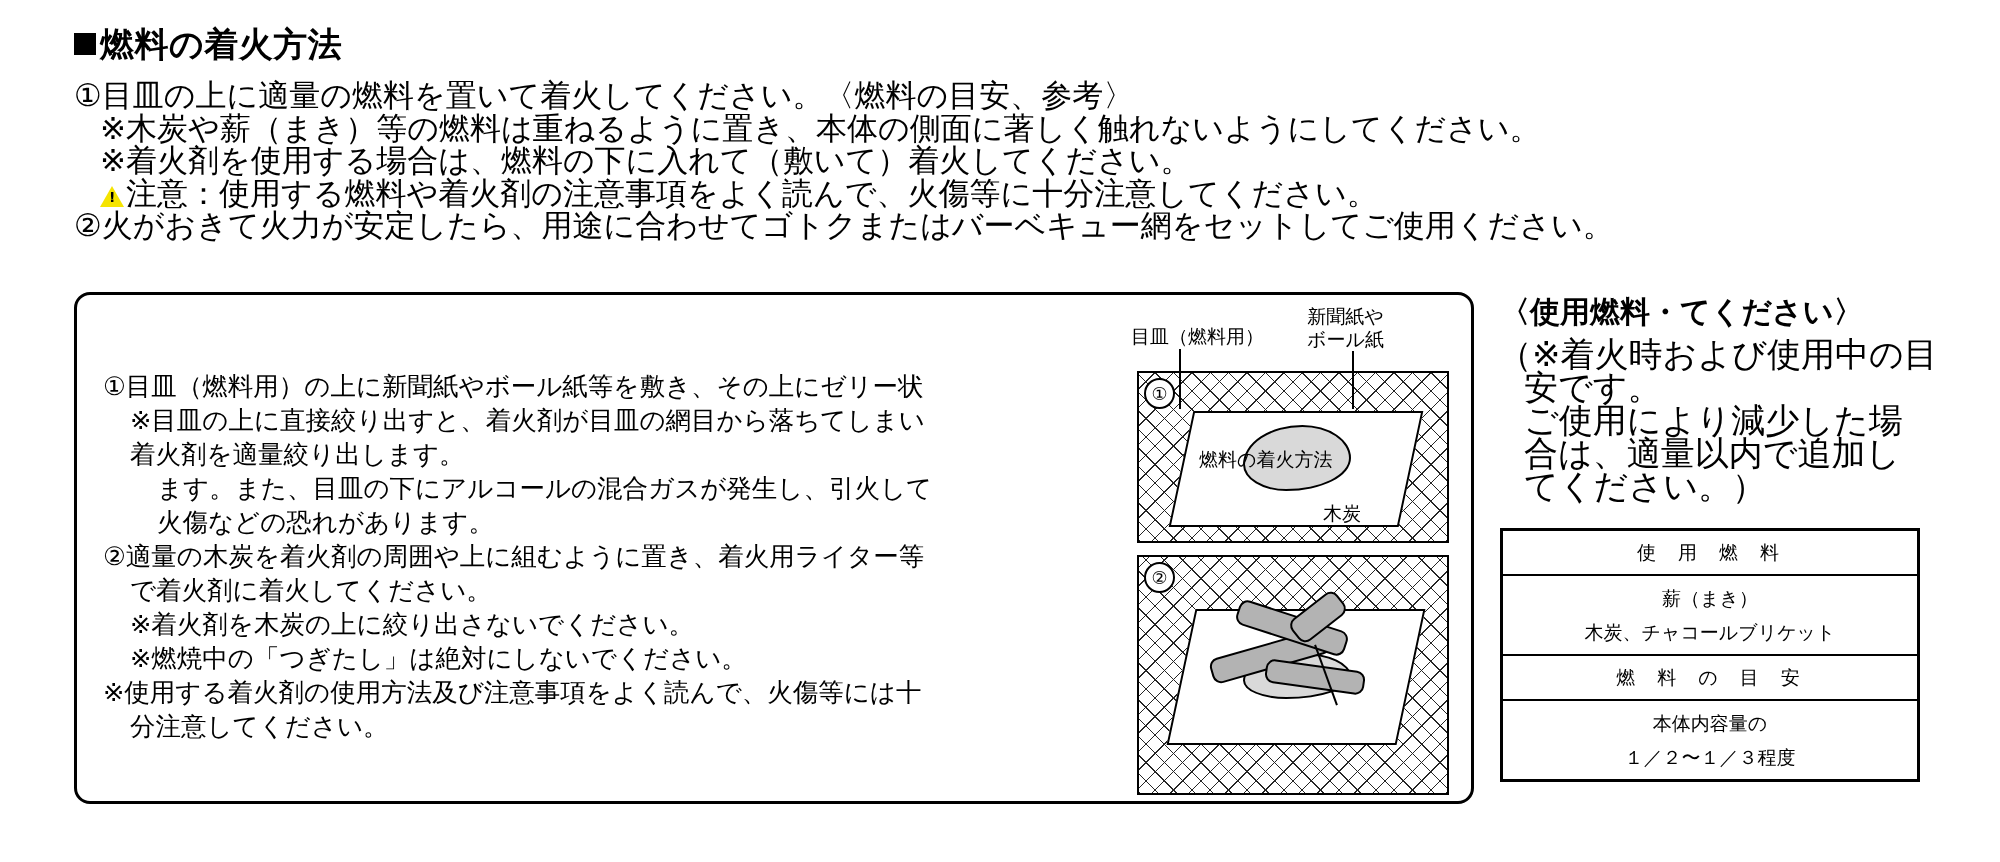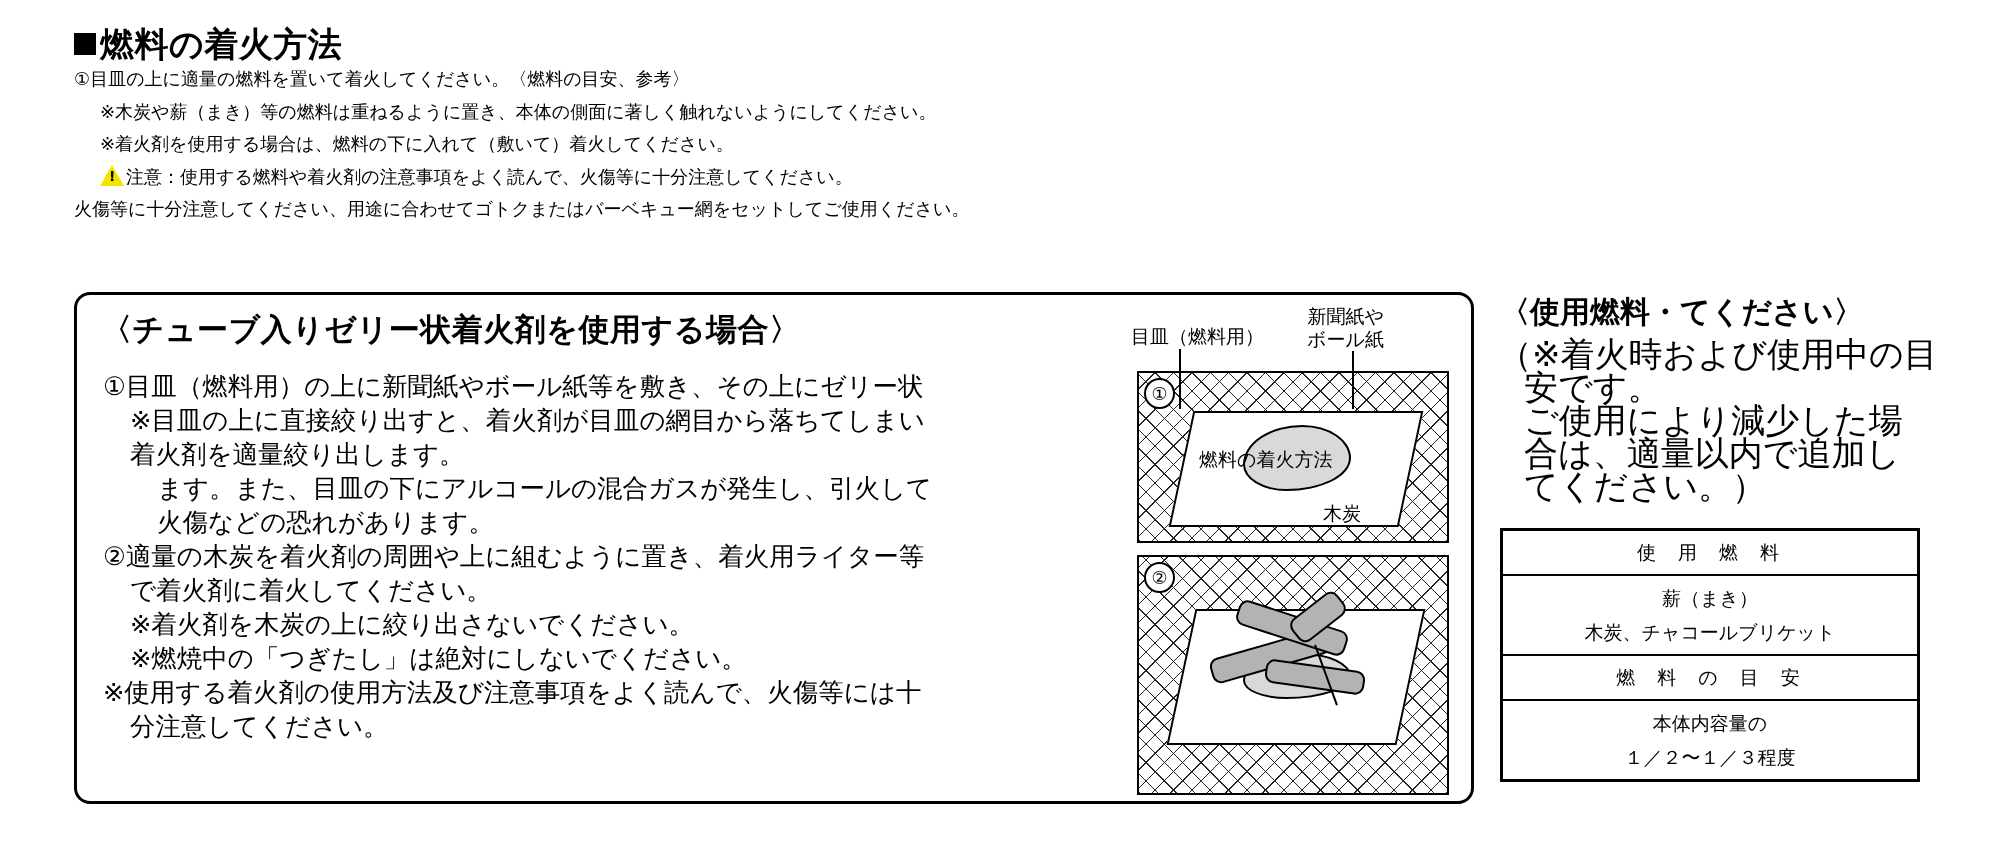--- a/index.html
+++ b/index.html
@@ -38,23 +38,23 @@
     height: 22px;
     background: #000;
     margin-right: 4px;
     vertical-align: 1px;
   }
 
   
   .intro {
     position: absolute;
     left: 74px;
-    top: 64px;
+    top: 80px;
     width: 1600px;
-    font-size: 18px;
+    font-size: 31px;
     line-height: 30px;
     letter-spacing: 0px;
   }
   .intro .ln {
     white-space: nowrap;
     margin-bottom: 2.5px;
   }
   .indent1 { padding-left: 26px; }
   .warn-icon {
     display: inline-block;
@@ -116,21 +116,21 @@
     left: 1050px;
     top: 10px;
     width: 330px;
     height: 495px;
   }
   .figlabel {
     position: absolute;
     font-size: 19px;
     line-height: 23px;
     white-space: nowrap;
-    text-align: right;
+    text-align: center;
   }
   .lbl-meza { left: 4px; top: 20px; }
   .lbl-news { left: 180px; top: 0px; }
 
   .fig {
     position: absolute;
     border: 2px solid #000;
     background: #ffffff;
     box-sizing: border-box;
     overflow: hidden;
@@ -253,25 +253,24 @@
 
 <div class="page">
 
   <div class="heading"><span class="sq"></span><span>燃料の着火方法</span></div>
 
   <div class="intro">
     <div class="ln">①目皿の上に適量の燃料を置いて着火してください。〈燃料の目安、参考〉</div>
     <div class="ln indent1">※木炭や薪（まき）等の燃料は重ねるように置き、本体の側面に著しく触れないようにしてください。</div>
     <div class="ln indent1">※着火剤を使用する場合は、燃料の下に入れて（敷いて）着火してください。</div>
     <div class="ln indent1"><span class="warn-icon"></span><span>注意：使用する燃料や着火剤の注意事項をよく読んで、火傷等に十分注意してください。</span></div>
-    <div class="ln">火傷等に十分注意してください、用途に合わせてゴトクまたはバーベキュー網をセットしてご使用ください。</div>
+    <div class="ln">②火がおきて火力が安定したら、用途に合わせてゴトクまたはバーベキュー網をセットしてご使用ください。</div>
   </div>
 
   <div class="panel">
-    <div class="panel-title">〈チューブ入りゼリー状着火剤を使用する場合〉</div>
 
     <div class="panel-body">
       <div class="ln">①目皿（燃料用）の上に新聞紙やボール紙等を敷き、その上にゼリー状</div>
       <div class="ln pad1">※目皿の上に直接絞り出すと、着火剤が目皿の網目から落ちてしまい</div>
       <div class="ln pad1">着火剤を適量絞り出します。</div>
       <div class="ln pad2">ます。また、目皿の下にアルコールの混合ガスが発生し、引火して</div>
       <div class="ln pad2">火傷などの恐れがあります。</div>
       <div class="ln">②適量の木炭を着火剤の周囲や上に組むように置き、着火用ライター等</div>
       <div class="ln pad1">で着火剤に着火してください。</div>
       <div class="ln pad1">※着火剤を木炭の上に絞り出さないでください。</div>

